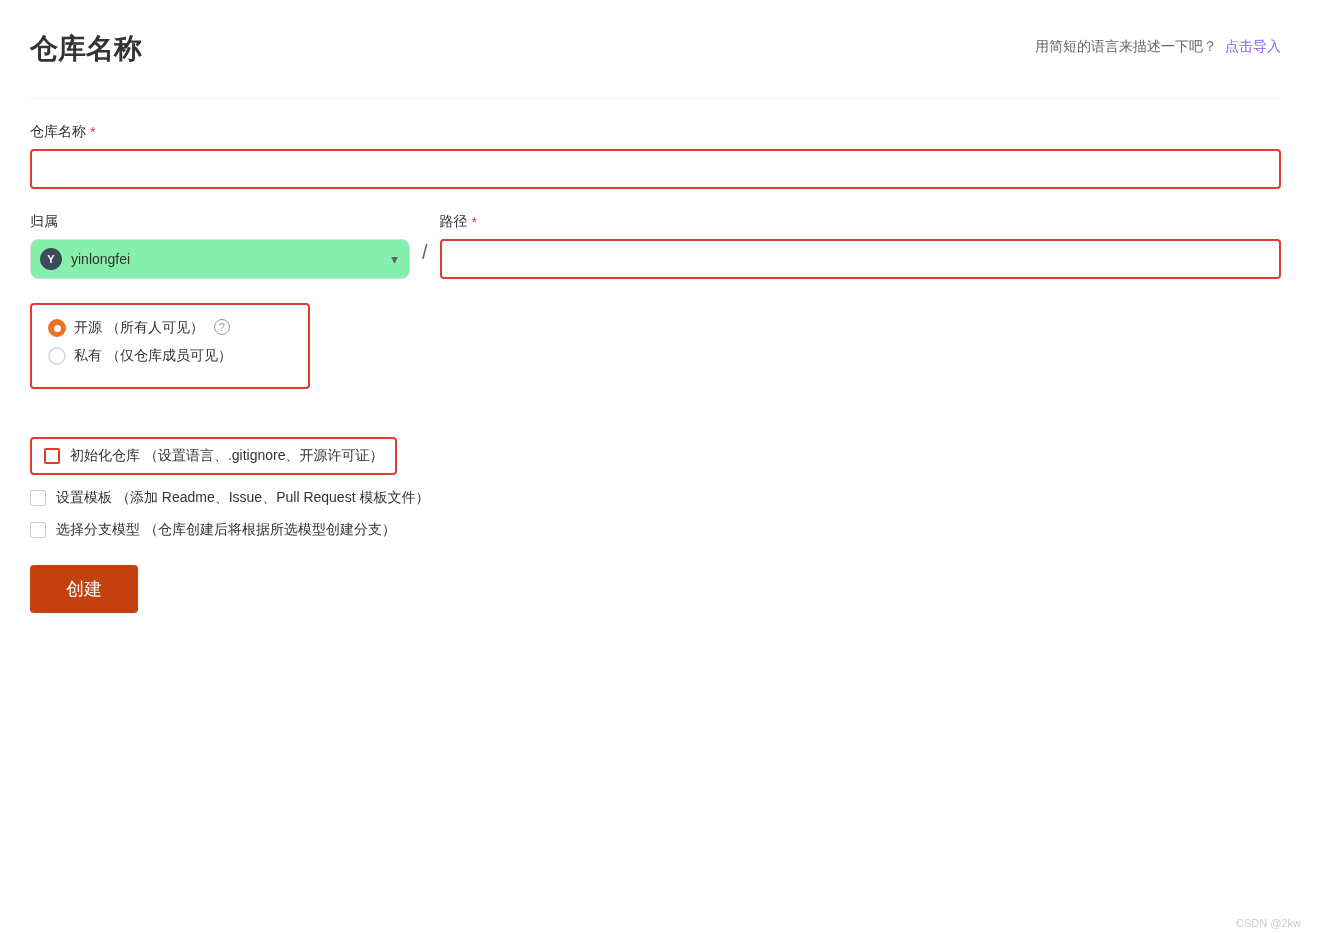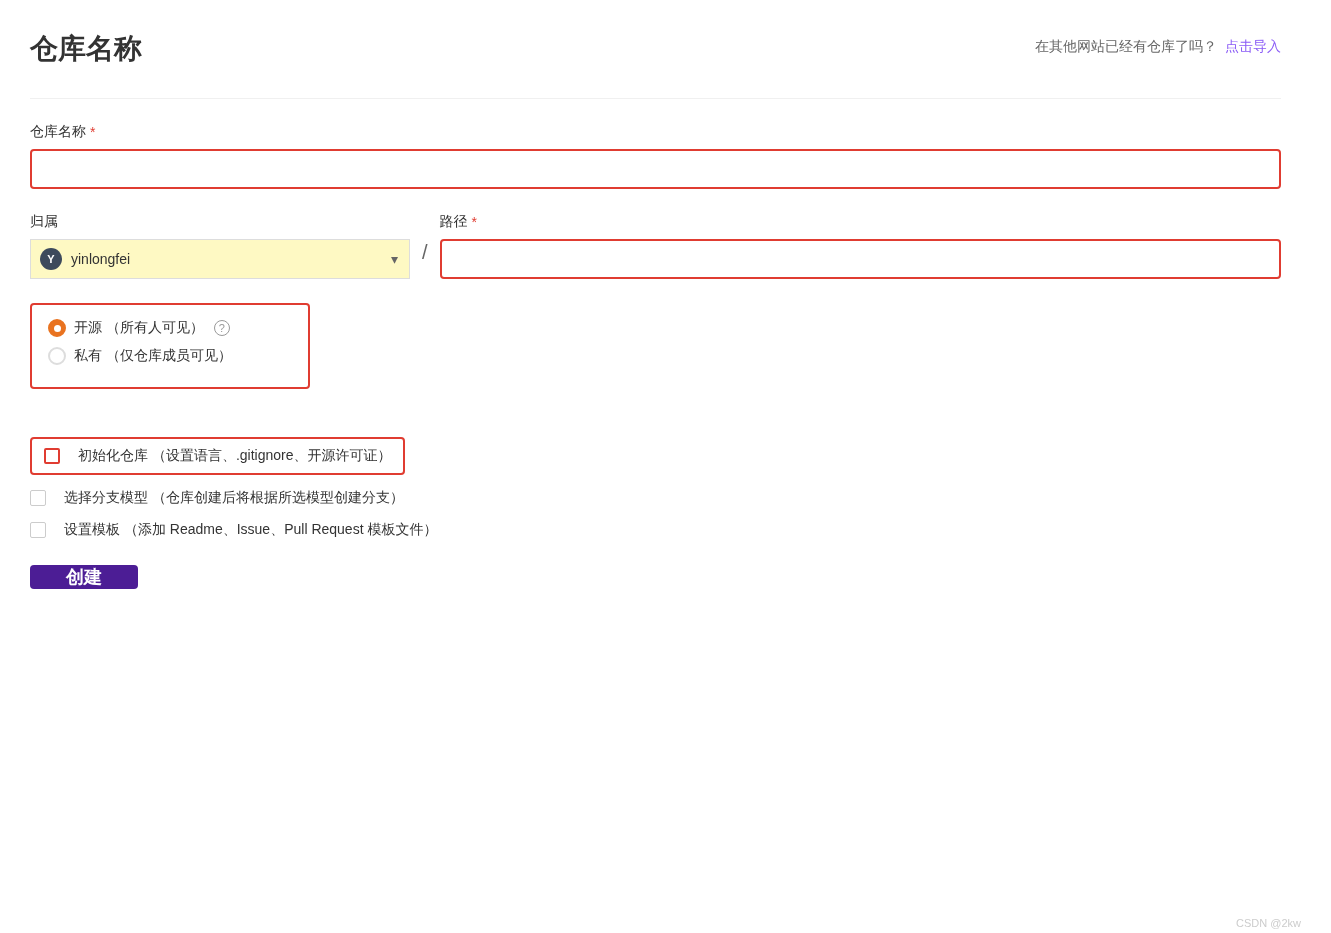--- a/index.html
+++ b/index.html
@@ -90,25 +90,25 @@
     }
 
     .owner-select-wrapper {
       position: relative;
       width: 100%;
     }
     .owner-select {
       width: 100%;
       height: 40px;
       border: 1px solid #ddd;
-      border-radius: 0;
+      border-radius: 8px;
       padding: 0 36px 0 40px;
       font-size: 14px;
       appearance: none;
-      background: #fef9c3;
+      background: #86efac;
       cursor: pointer;
       outline: none;
       color: #333;
     }
     .owner-avatar {
       position: absolute;
       left: 10px;
       top: 50%;
       transform: translateY(-50%);
       width: 22px;
@@ -160,21 +160,21 @@
     .visibility-section {
       margin-bottom: 28px;
       border: 2px solid #e03c31;
       padding: 14px 16px;
       border-radius: 4px;
       display: inline-block;
       min-width: 280px;
     }
     .radio-option {
       display: flex;
-      align-items: center;
+      align-items: flex-start;
       gap: 8px;
       margin-bottom: 10px;
       cursor: pointer;
     }
     .radio-option:last-child { margin-bottom: 8px; }
     .radio-circle {
       width: 18px;
       height: 18px;
       border-radius: 50%;
       border: 2px solid #ddd;
@@ -211,48 +211,48 @@
       cursor: pointer;
       margin-left: 2px;
     }
 
     .checkbox-section {
       margin-bottom: 14px;
     }
     .checkbox-option {
       display: flex;
       align-items: center;
-      gap: 18px;
+      gap: 10px;
       cursor: pointer;
       margin-bottom: 14px;
     }
     .checkbox-box {
       width: 16px;
       height: 16px;
       border: 1px solid #ccc;
       border-radius: 2px;
       background: #fff;
       flex-shrink: 0;
     }
     .checkbox-option.highlighted .checkbox-box {
       border: 2px solid #e03c31;
     }
     .checkbox-label {
       font-size: 14px;
       color: #333;
     }
 
     .create-btn {
-      background: #4c1d95;
+      background: #c2410c;
       color: #fff;
       border: none;
       border-radius: 4px;
-      padding: 0 36px;
+      padding: 12px 36px;
       font-size: 18px;
-      font-weight: bold;
+      font-weight: normal;
       cursor: pointer;
       margin-top: 12px;
     }
 
     .footer-note {
       position: absolute;
       bottom: 4px;
       right: 30px;
       font-size: 11px;
       color: #ccc;
@@ -265,21 +265,21 @@
     }
   </style>
 </head>
 <body>
 
 <div class="page-container">
   
   <div class="header-row">
     <h1 class="page-title">仓库名称</h1>
     <div class="import-link-area">
-      <span>在其他网站已经有仓库了吗？</span>
+      <span>用简短的语言来描述一下吧？</span>
       <a class="import-link">点击导入</a>
     </div>
   </div>
 
   <div class="divider"></div>
 
   
   <div class="section">
     <div class="field-label">
       <span>仓库名称</span>
@@ -345,29 +345,29 @@
       <div class="checkbox-box"></div>
       <span class="checkbox-label">
         <span>初始化仓库</span>
         <span>（设置语言、.gitignore、开源许可证）</span>
       </span>
     </div>
     <br>
     <div class="checkbox-option">
       <div class="checkbox-box"></div>
       <span class="checkbox-label">
-        <span>选择分支模型</span>
-        <span>（仓库创建后将根据所选模型创建分支）</span>
+        <span>设置模板</span>
+        <span>（添加 Readme、Issue、Pull Request 模板文件）</span>
       </span>
     </div>
     <div class="checkbox-option">
       <div class="checkbox-box"></div>
       <span class="checkbox-label">
-        <span>设置模板</span>
-        <span>（添加 Readme、Issue、Pull Request 模板文件）</span>
+        <span>选择分支模型</span>
+        <span>（仓库创建后将根据所选模型创建分支）</span>
       </span>
     </div>
   </div>
 
   
   <button class="create-btn">创建</button>
 
   
   <div class="footer-note">CSDN @2kw</div>
 </div>

